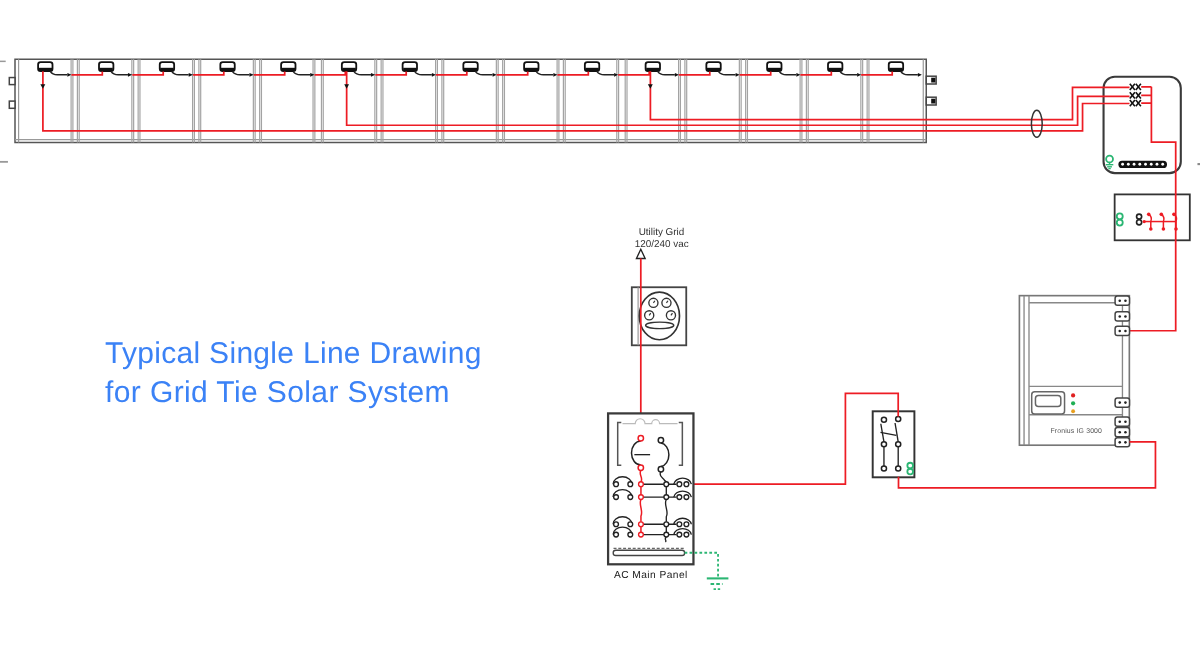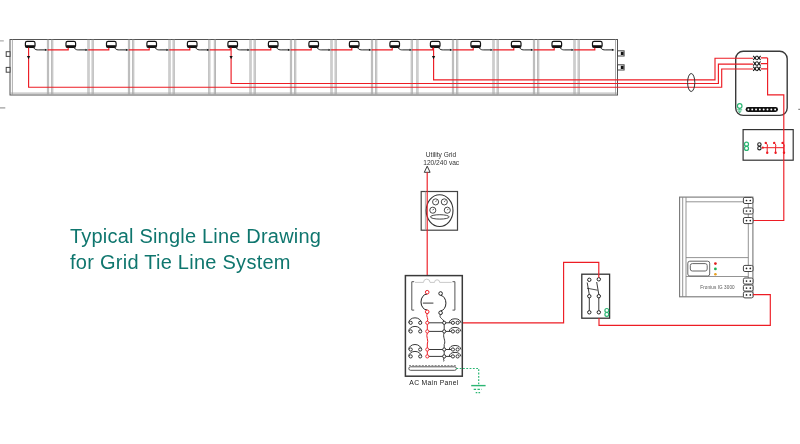--- a/index.html
+++ b/index.html
@@ -1,16 +1,16 @@
 <!DOCTYPE html>
 <html><head><meta charset="utf-8"><title>Single Line Drawing</title><style>
 html,body{margin:0;padding:0;background:#fff;}
 #c{position:relative;width:800px;height:444px;overflow:hidden;background:#fff;font-family:"Liberation Sans",sans-serif;}
 #c svg{position:absolute;left:0;top:0;}
-.t1{position:absolute;left:70px;top:223px;font-size:20px;line-height:26.3px;color:#0f766e;white-space:nowrap;}
+.t1{position:absolute;left:70px;top:223px;font-size:20px;line-height:26.3px;color:#3b82f6;white-space:nowrap;}
 </style></head><body>
 <div id="c">
 <svg width="800" height="444" viewBox="0 0 800 444" fill="none">
 
 <g>
         <rect x="10.0" y="39.5" width="607.5" height="55.5" stroke="#555" stroke-width="1" fill="#fff"></rect>
 <line x1="12.4" y1="39.5" x2="12.4" y2="95.0" stroke="#999" stroke-width="0.8"></line>
 <line x1="615.5" y1="39.5" x2="615.5" y2="95.0" stroke="#999" stroke-width="0.8"></line>
 <line x1="10.0" y1="93.1" x2="617.5" y2="93.1" stroke="#999" stroke-width="0.8"></line>
       </g>
@@ -554,13 +554,13 @@
 <text x="409.3" y="385" font-size="6.8" letter-spacing="0.3" fill="#1a1a1a" font-family="Liberation Sans, sans-serif">AC Main Panel</text>
 
 <g>
         <line x1="0" y1="40.9" x2="3.8" y2="40.9" stroke="#999" stroke-width="1"></line>
         <line x1="0" y1="107.9" x2="5.3" y2="107.9" stroke="#999" stroke-width="1.2"></line>
       </g>
 
 <line x1="798.3" y1="109.4" x2="800" y2="109.4" stroke="#888" stroke-width="1.4"></line>
 </svg>
 
-<div class="t1"><span style="letter-spacing:0.2px">Typical Single Line Drawing</span><br><span style="letter-spacing:0.26px">for Grid Tie Line System</span><br></div>
+<div class="t1"><span style="letter-spacing:0.2px">Typical Single Line Drawing</span><br><span style="letter-spacing:0.26px">for Grid Tie Solar System</span><br></div>
 </div>
 </body></html>

